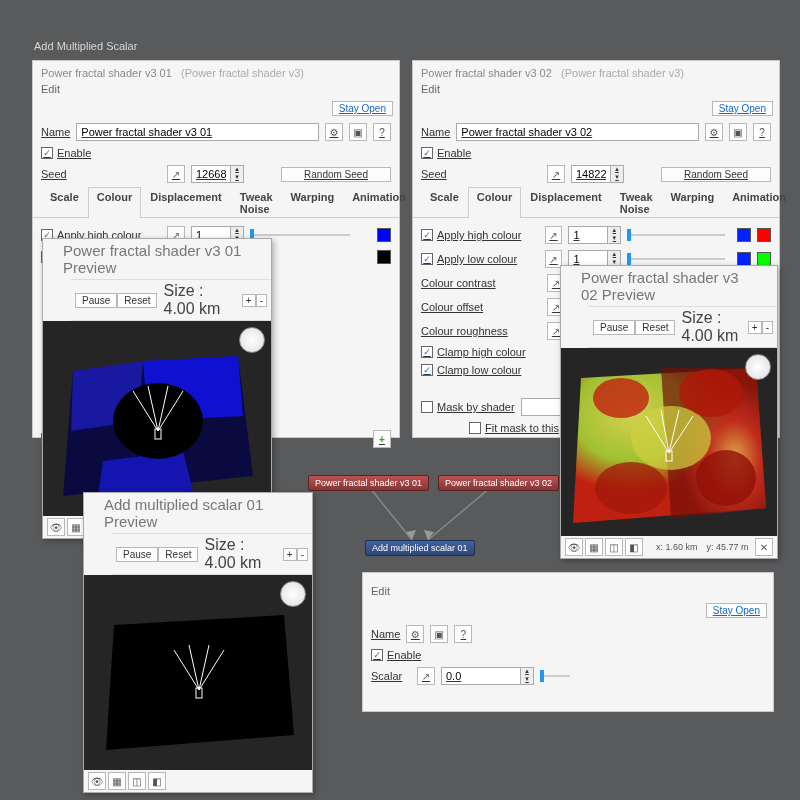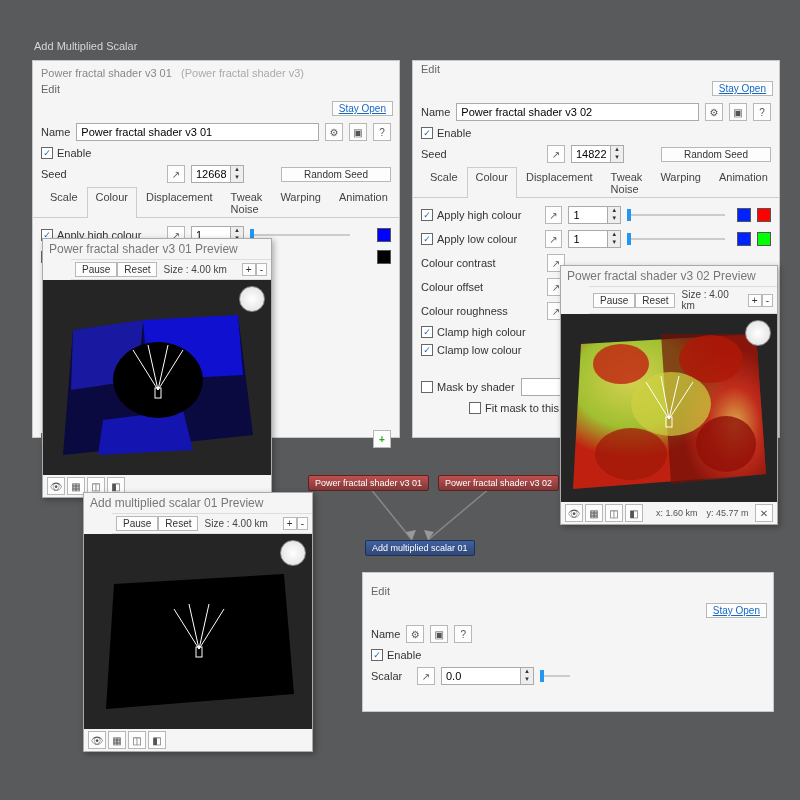--- a/index.html
+++ b/index.html
@@ -46,20 +46,21 @@
   font-size: 10px;
   cursor: pointer;
   color: #333;
 }
 .btn.small { padding: 0 3px; }
 .row {
   display: flex;
   align-items: center;
   gap: 6px;
   padding: 3px 8px;
+  text-decoration: underline;
 }
 label { color: #333; font-size: 11px; }
 input[type=text] {
   border: 1px solid #aaa;
   padding: 2px 4px;
   font-size: 11px;
   background: #fff;
 }
 .iconbtn {
   width: 18px; height: 18px;
@@ -102,20 +103,21 @@
   align-items: center;
   justify-content: center;
   font-size: 9px;
   color: #1668c7;
 }
 .tabs {
   display: flex;
   gap: 0;
   padding: 0 8px;
   border-bottom: 1px solid #ccc;
+  font-weight: bold;
 }
 .tab {
   padding: 3px 8px;
   font-size: 11px;
   color: #444;
   cursor: pointer;
   border: 1px solid transparent;
   border-bottom: none;
   position: relative;
   top: 1px;
@@ -140,35 +142,35 @@
   position: absolute;
   top: -5px;
 }
 .preview {
   position: absolute;
   background: #f5f5f5;
   border: 1px solid #aaa;
   box-shadow: 2px 2px 6px rgba(0,0,0,0.3);
 }
 .preview-title {
-  padding: 3px 6px;
-  font-size: 12px;
+  padding: 3px 20px;
+  font-size: 15px;
   color: #777;
 }
 .preview-toolbar {
   display: flex;
   align-items: center;
   gap: 0;
   padding: 2px 4px;
   border-top: 1px solid #ddd;
   border-bottom: 1px solid #ddd;
   margin-left: 28px;
 }
 .preview-toolbar .btn { font-size: 10px; }
-.preview-toolbar .size { font-size: 10px; padding: 0 6px; color: #444; }
+.preview-toolbar .size { font-size: 16px; padding: 0 6px; color: #444; }
 .preview-canvas {
   background: #252525;
   position: relative;
 }
 .preview-footer {
   display: flex;
   align-items: center;
   padding: 2px 4px;
   gap: 2px;
   font-size: 9px;
@@ -280,20 +282,23 @@
         <span>Mas</span>
       </div>
     <span style="flex:1"></span>
     <span style="color:#999">ask</span>
     <span style="flex:1"></span>
     <span class="iconbtn" style="color:#2a2; font-weight:bold">+</span>
   </div>
 </div>
 
 <div class="panel" style="left:412px; top:60px; width:368px; height:378px;">
+  <div class="panel-header">
+    <span><span>Power fractal shader v3 02</span>&nbsp;&nbsp;&nbsp;<span style="color:#aaa">(Power fractal shader v3)</span></span>
+  </div>
   <div class="panel-edit">Edit</div>
   <div class="stay-open-row">
       <button class="btn" style="color:#1668c7; text-decoration:underline">Stay Open</button>
     </div>
   <div class="row">
     <label>Name</label>
     <input type="text" style="flex: 1 1 0%;" value="Power fractal shader v3 02">
     <span class="iconbtn">⚙</span>
     <span class="iconbtn">▣</span>
     <span class="iconbtn">?</span>

